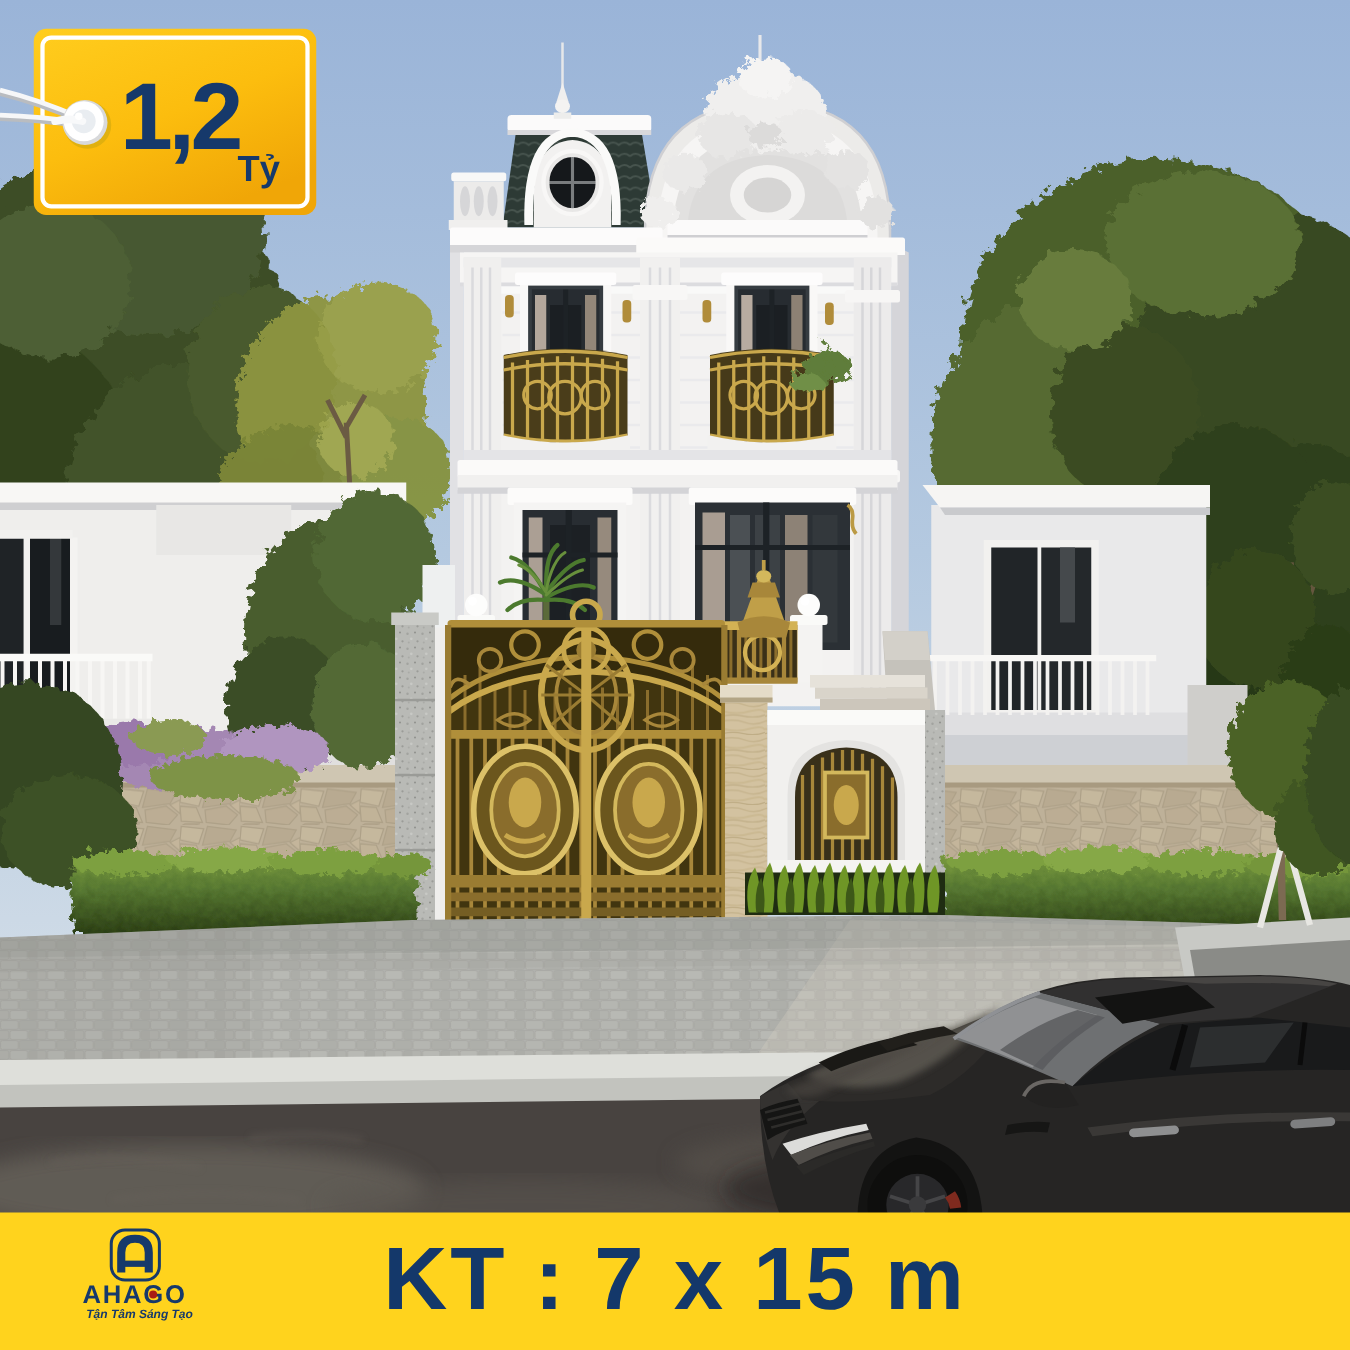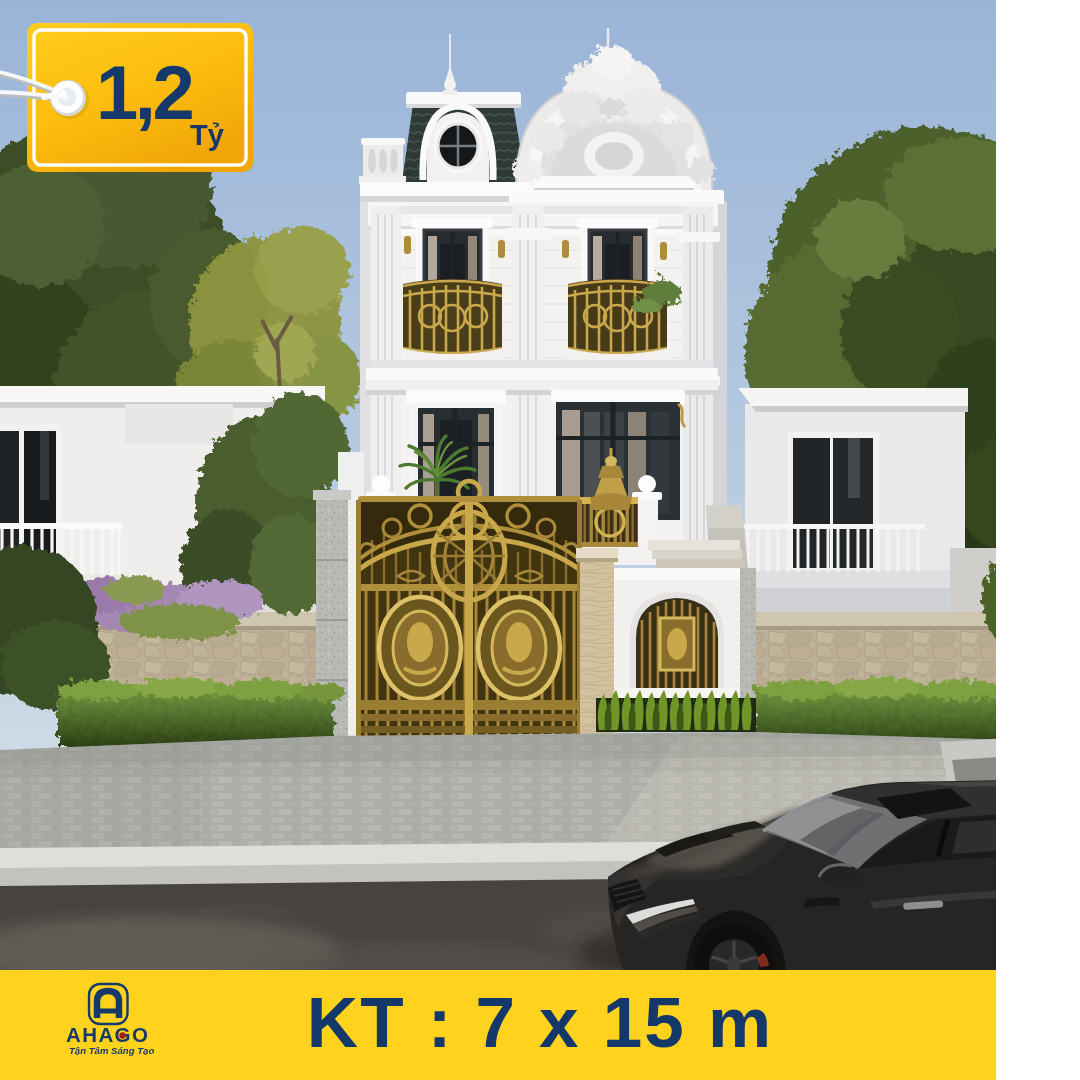--- a/index.html
+++ b/index.html
@@ -1,16 +1,16 @@
 <!DOCTYPE html>
 <html><head>
 <meta charset="utf-8">
 <style>
   html,body{margin:0;padding:0;}
-  .frame{width:996px;height:1080px;position:relative;overflow:hidden;font-family:"Liberation Sans",sans-serif;}
+  .frame{width:1080px;height:1080px;position:relative;overflow:hidden;font-family:"Liberation Sans",sans-serif;}
   svg{display:block;}
 </style>
 </head>
 <body>
 <div class="frame">
 <svg width="1080" height="1080" viewBox="0 0 1080 1080">
 <defs>
   <linearGradient id="sky" x1="0" y1="0" x2="0" y2="1">
     <stop offset="0" stop-color="#9ab4d8"></stop>
     <stop offset="0.45" stop-color="#b4c9e0"></stop>

